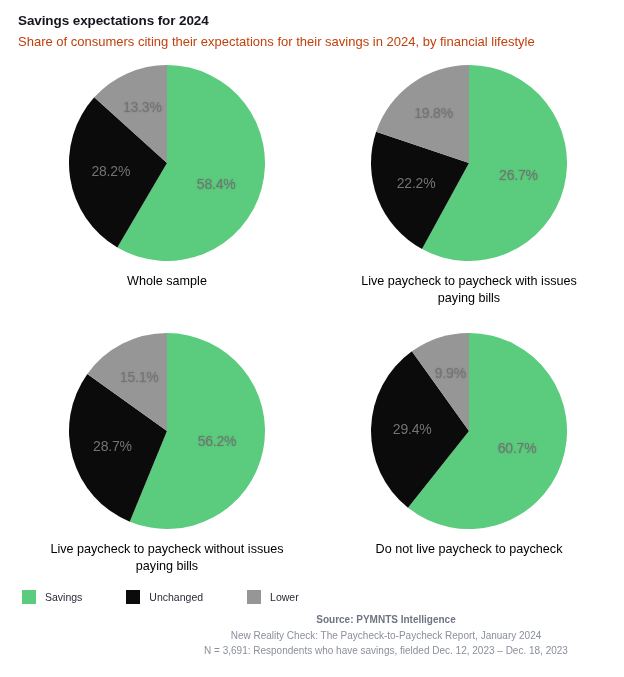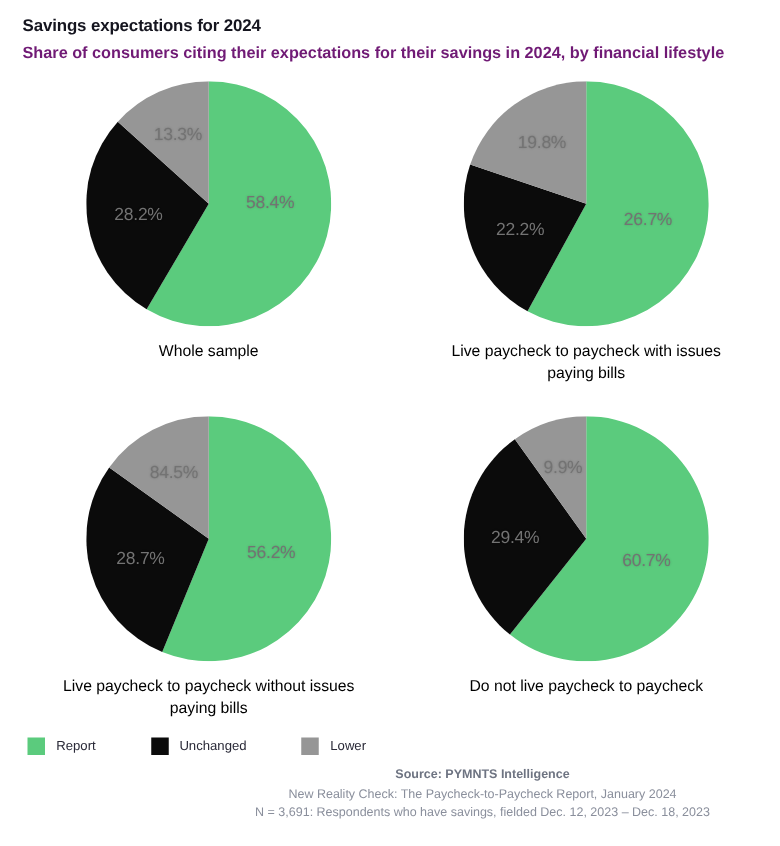--- a/index.html
+++ b/index.html
@@ -29,22 +29,22 @@
   .chart-title {
     font-size: 13.5px;
     font-weight: bold;
     letter-spacing: -0.1px;
     color: #15151f;
     line-height: 1.35;
     margin: 0 0 3px 0;
   }
   .chart-subtitle {
     font-size: 13px;
-    font-weight: 700;
-    color: #701a75;
+    font-weight: 400;
+    color: #c2410c;
     line-height: 1.35;
     margin: 0;
   }
 
   
   .pie-grid {
     position: relative;
     margin-top: 14px;
     display: grid;
     grid-template-columns: 1fr 1fr;
@@ -143,21 +143,21 @@
   </div>
 
   <div class="pie-grid" id="pie-grid">
       <div class="pie-cell">
         <div class="pie-wrap">
           <svg viewBox="0 0 196 196">
             <path d="M 98 98 L 98.00 0.00 A 98 98 0 1 1 48.33 182.48 Z" fill="#5BCB7D"></path>
             <path d="M 98 98 L 48.33 182.48 A 98 98 0 0 1 25.25 32.33 Z" fill="#0B0B0B"></path>
             <path d="M 98 98 L 25.25 32.33 A 98 98 0 0 1 98.00 0.00 Z" fill="#969696"></path>
           </svg>
-          <div class="slice-label" style="left: 147.2px; top: 96px;">58.4%</div>
+          <div class="slice-label" style="left: 147.2px; top: 119px;">58.4%</div>
           <div class="slice-label" style="left: 41.8px; top: 106.6px;">28.2%</div>
           <div class="slice-label" style="left: 73.3px; top: 42.5px;">13.3%</div>
         </div>
         <div class="pie-caption">Whole sample</div>
       </div>
       <div class="pie-cell">
         <div class="pie-wrap">
           <svg viewBox="0 0 196 196">
             <path d="M 98 98 L 98.00 0.00 A 98 98 0 1 1 51.02 184.00 Z" fill="#5BCB7D"></path>
             <path d="M 98 98 L 51.02 184.00 A 98 98 0 0 1 5.15 66.66 Z" fill="#0B0B0B"></path>
@@ -171,21 +171,21 @@
       </div>
       <div class="pie-cell">
         <div class="pie-wrap">
           <svg viewBox="0 0 196 196">
             <path d="M 98 98 L 98.00 0.00 A 98 98 0 1 1 60.78 188.66 Z" fill="#5BCB7D"></path>
             <path d="M 98 98 L 60.78 188.66 A 98 98 0 0 1 18.36 40.90 Z" fill="#0B0B0B"></path>
             <path d="M 98 98 L 18.36 40.90 A 98 98 0 0 1 98.00 0.00 Z" fill="#969696"></path>
           </svg>
           <div class="slice-label" style="left: 148px; top: 107.9px;">56.2%</div>
           <div class="slice-label" style="left: 43.4px; top: 113.7px;">28.7%</div>
-          <div class="slice-label" style="left: 70.2px; top: 43.9px;">84.5%</div>
+          <div class="slice-label" style="left: 70.2px; top: 43.9px;">15.1%</div>
         </div>
         <div class="pie-caption">Live paycheck to paycheck without issues paying bills</div>
       </div>
       <div class="pie-cell">
         <div class="pie-wrap">
           <svg viewBox="0 0 196 196">
             <path d="M 98 98 L 98.00 0.00 A 98 98 0 1 1 36.97 174.67 Z" fill="#5BCB7D"></path>
             <path d="M 98 98 L 36.97 174.67 A 98 98 0 0 1 40.90 18.36 Z" fill="#0B0B0B"></path>
             <path d="M 98 98 L 40.90 18.36 A 98 98 0 0 1 98.00 0.00 Z" fill="#969696"></path>
           </svg>
@@ -193,21 +193,21 @@
           <div class="slice-label" style="left: 41.2px; top: 96.6px;">29.4%</div>
           <div class="slice-label" style="left: 79.4px; top: 40.2px;">9.9%</div>
         </div>
         <div class="pie-caption">Do not live paycheck to paycheck</div>
       </div>
     </div>
 
   <div class="legend" id="legend">
       <div class="legend-item">
         <span class="legend-swatch" style="background: rgb(91, 203, 125);"></span>
-        <span class="legend-label">Report</span>
+        <span class="legend-label">Savings</span>
       </div>
       <div class="legend-item">
         <span class="legend-swatch" style="background: rgb(11, 11, 11);"></span>
         <span class="legend-label">Unchanged</span>
       </div>
       <div class="legend-item">
         <span class="legend-swatch" style="background: rgb(150, 150, 150);"></span>
         <span class="legend-label">Lower</span>
       </div>
     </div>

